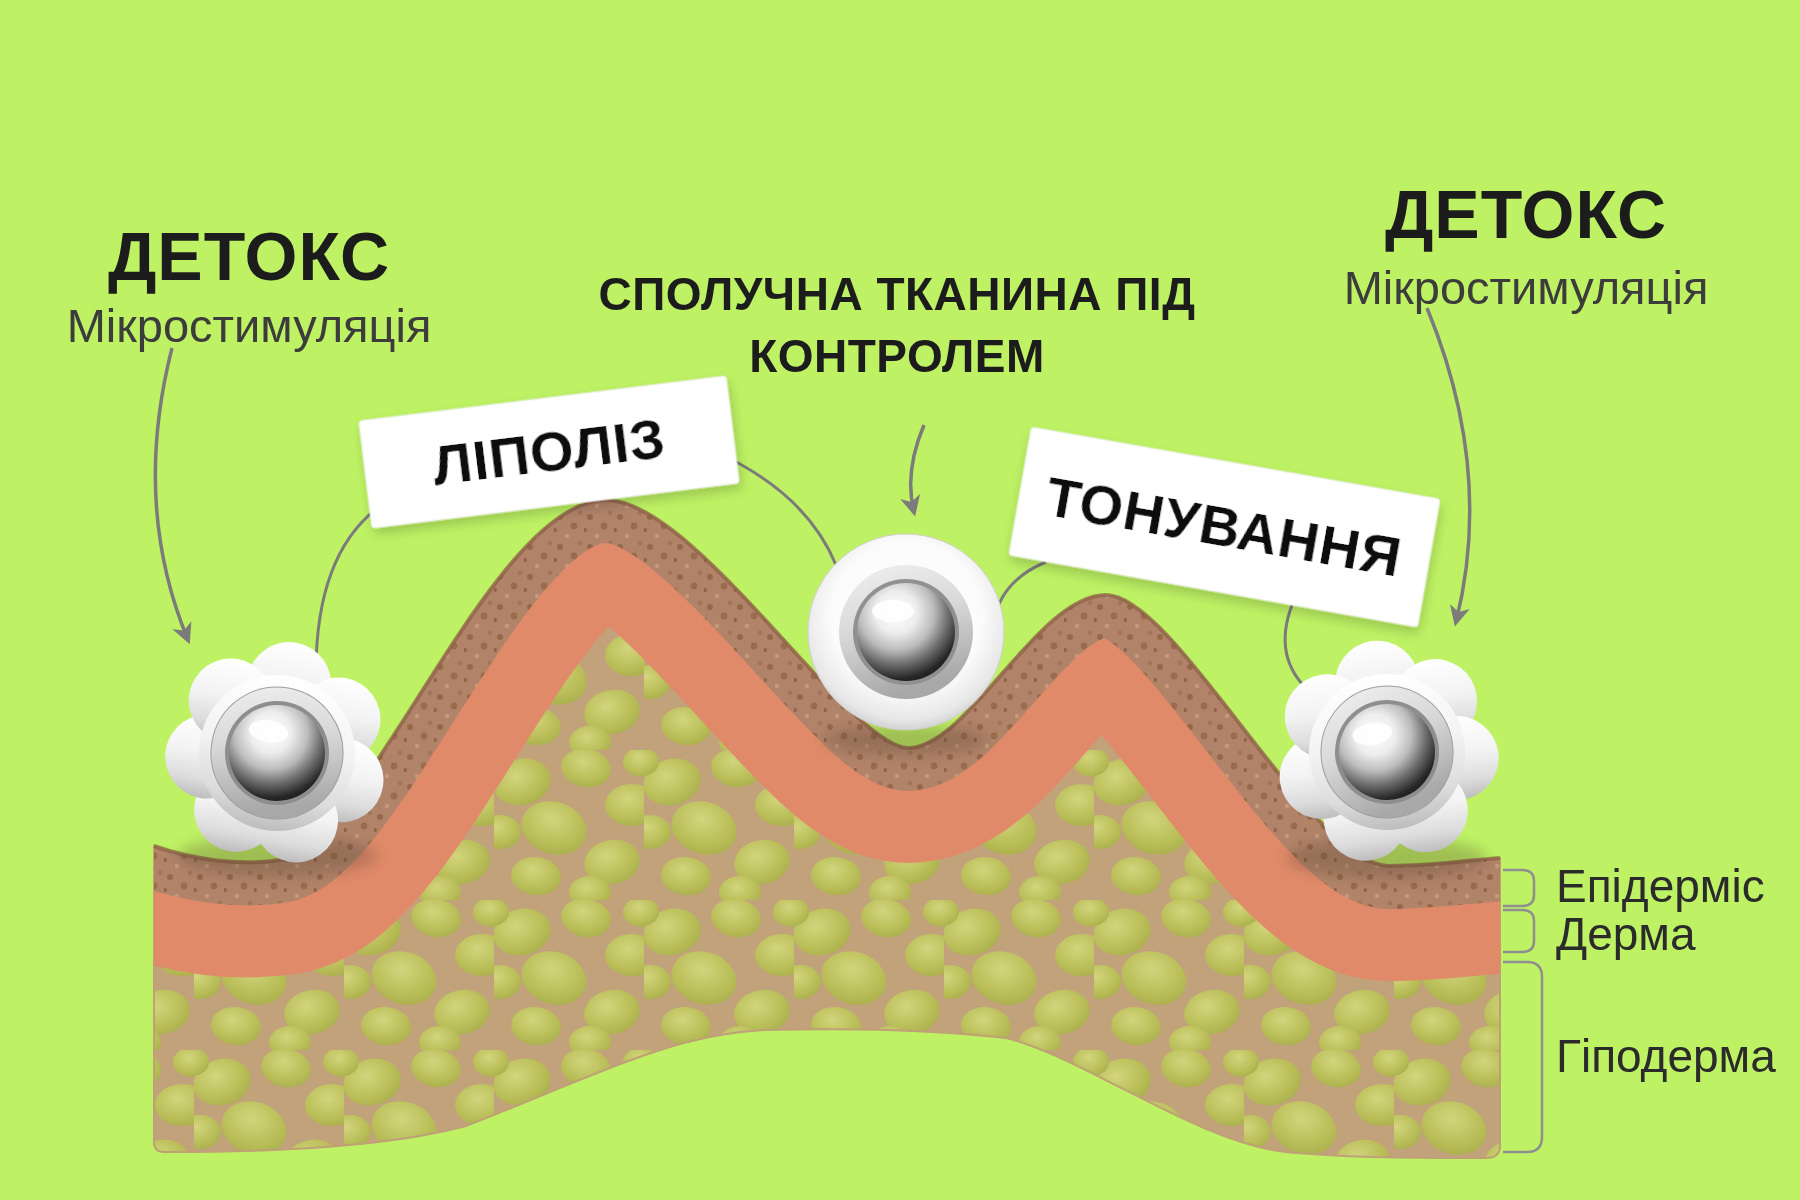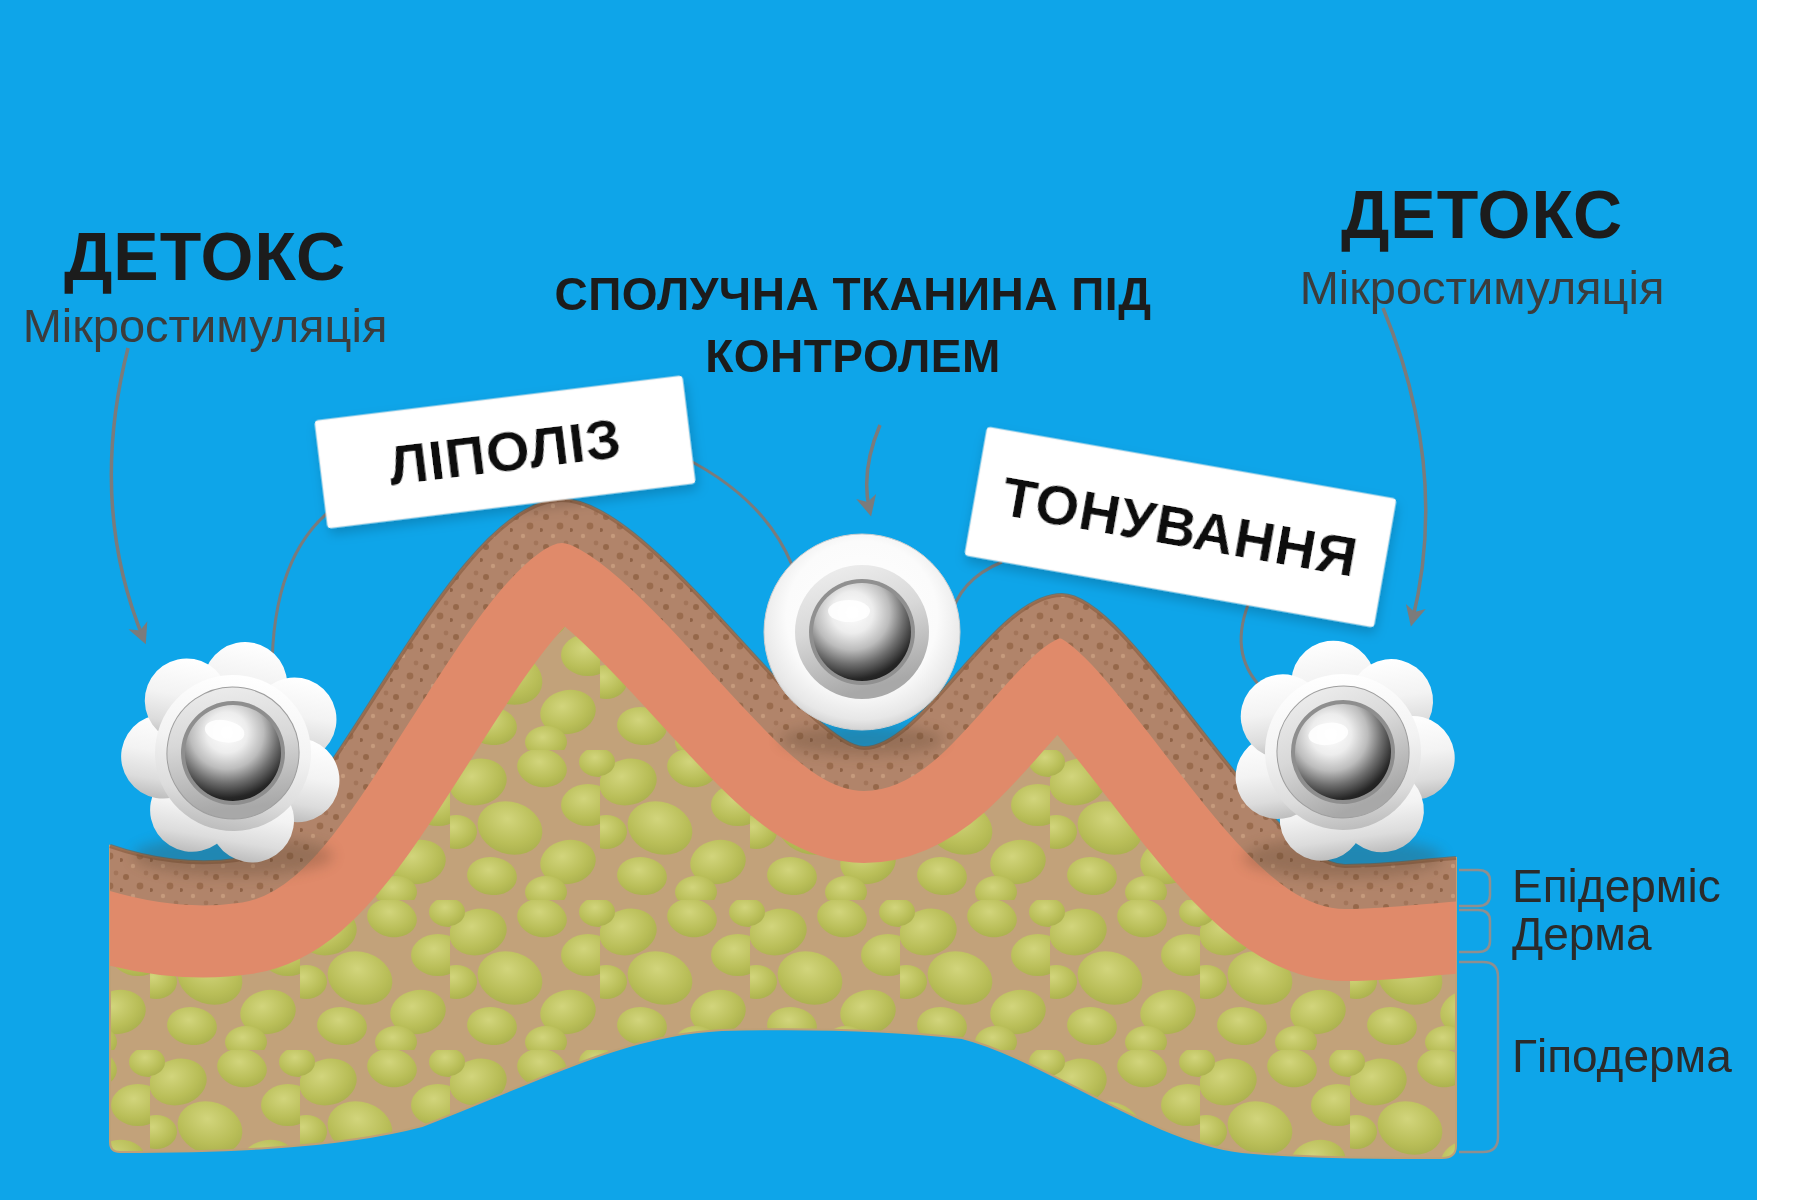--- a/index.html
+++ b/index.html
@@ -1,17 +1,17 @@
 <!DOCTYPE html>
 <html><head>
 <meta charset="utf-8">
 <style>
   html,body{margin:0;padding:0;background:#ffffff;}
-  .stage{position:relative;width:1757px;height:1200px;background:#0ea5e9;overflow:hidden;
-         font-family:"Liberation Sans","DejaVu Sans",sans-serif;}
+  .stage{position:relative;width:1757px;height:1200px;background:#bef264;overflow:hidden;
+         font-family:"Liberation Sans","DejaVu Sans",sans-serif;padding-left:44px;}
   svg{display:block;}
   text{font-family:"Liberation Sans","DejaVu Sans",sans-serif;}
   .t-title{font-size:68px;font-weight:700;letter-spacing:1px;}
   .t-sub{font-size:47px;font-weight:400;}
   .t-center{font-size:46px;font-weight:700;letter-spacing:0.5px;}
   .t-tag{font-size:56px;font-weight:700;letter-spacing:1px;}
   .t-layer{font-size:46px;font-weight:400;}
   .tagbox{fill:#ffffff;stroke:#ededed;stroke-width:1;}
 </style>
 </head>

